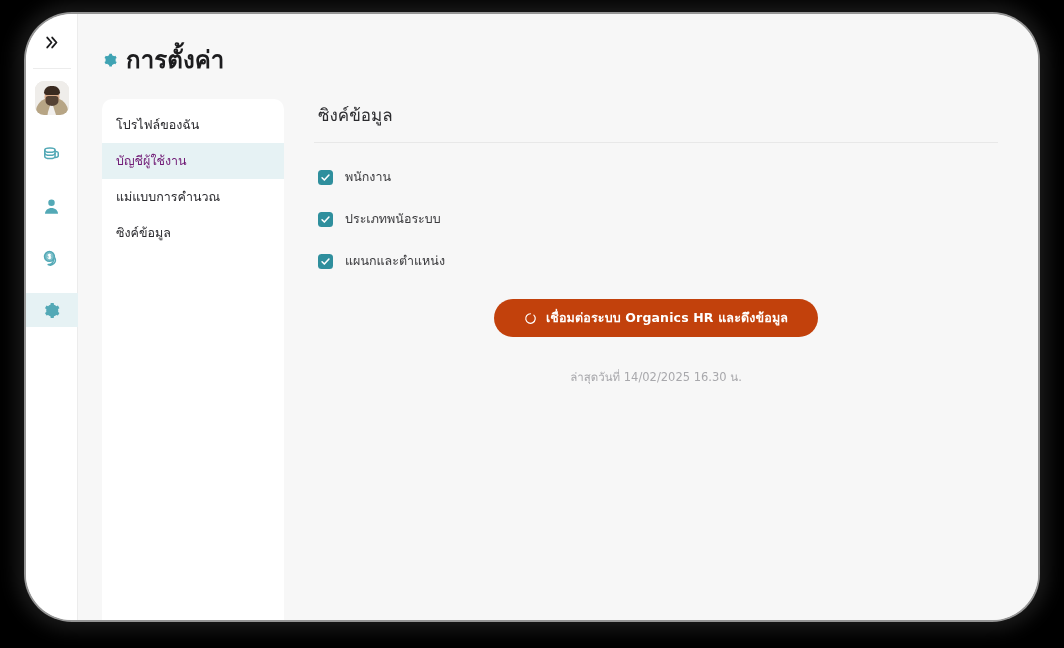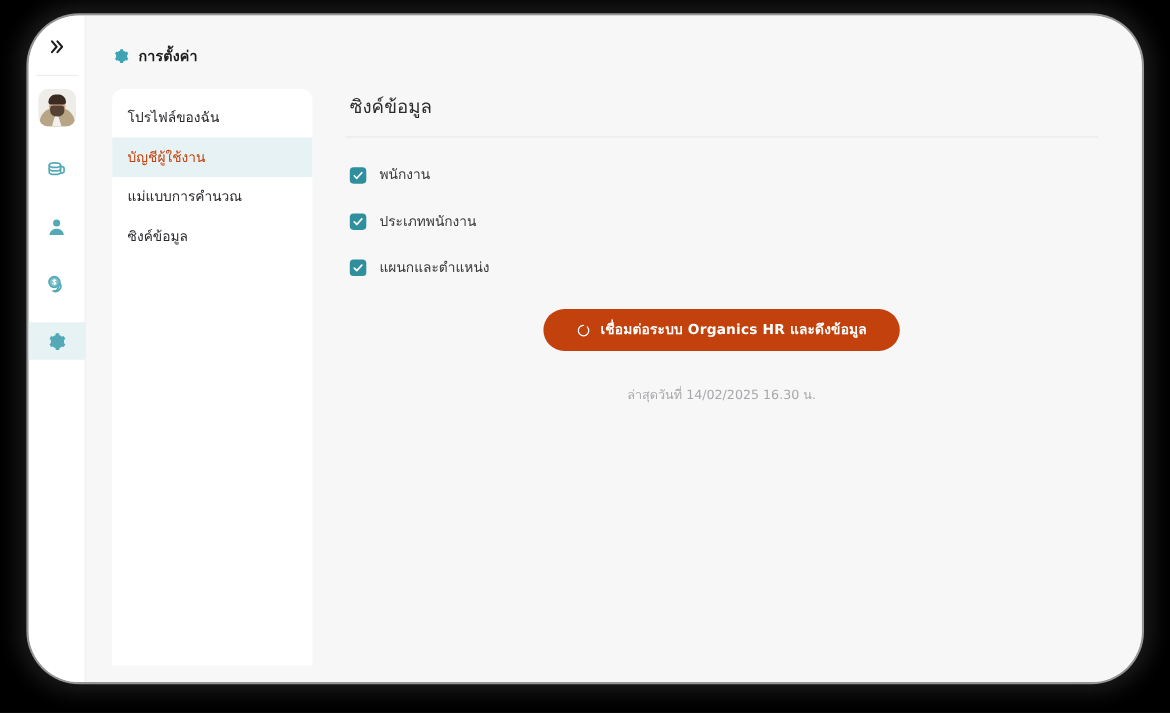--- a/index.html
+++ b/index.html
@@ -109,21 +109,21 @@
   }
 
   #page-header {
     display: flex;
     align-items: center;
     gap: 8px;
     padding: 26px 0 0 24px;
   }
   #page-header .hdr-icon { display:flex; align-items:center; }
   #page-title {
-    font-size: 13px;
+    font-size: 24px;
     font-weight: 700;
     color: #1c1c1e;
     letter-spacing: .1px;
   }
 
   #body-row {
     display: flex;
     align-items: flex-start;
     padding: 20px 0 0 24px;
     height: calc(100% - 62px);
@@ -141,21 +141,21 @@
   .nav-item {
     padding: 9px 14px;
     font-size: 12.5px;
     color: #2a2a2e;
     cursor: pointer;
     line-height: 1.45;
     white-space: nowrap;
   }
   .nav-item.active {
     background: #e6f2f4;
-    color: #c2410c;
+    color: #701a75;
   }
 
   
   #content-panel {
     flex: 1 1 auto;
     padding: 0 40px 0 30px;
   }
   #content-title {
     font-size: 17px;
     font-weight: 400;
@@ -311,21 +311,21 @@
           </span>
           <span class="check-label">พนักงาน</span>
         </div>
 
         <div class="check-row">
           <span class="checkbox">
             <svg width="11" height="11" viewBox="0 0 24 24" fill="none" stroke="#ffffff" stroke-width="3.4" stroke-linecap="round" stroke-linejoin="round">
               <path d="M4.5 12.6l5 5 10-11"></path>
             </svg>
           </span>
-          <span class="check-label">ประเภทพนักงาน</span>
+          <span class="check-label">ประเภทพนัอระบบ</span>
         </div>
 
         <div class="check-row">
           <span class="checkbox">
             <svg width="11" height="11" viewBox="0 0 24 24" fill="none" stroke="#ffffff" stroke-width="3.4" stroke-linecap="round" stroke-linejoin="round">
               <path d="M4.5 12.6l5 5 10-11"></path>
             </svg>
           </span>
           <span class="check-label">แผนกและตำแหน่ง</span>
         </div>

